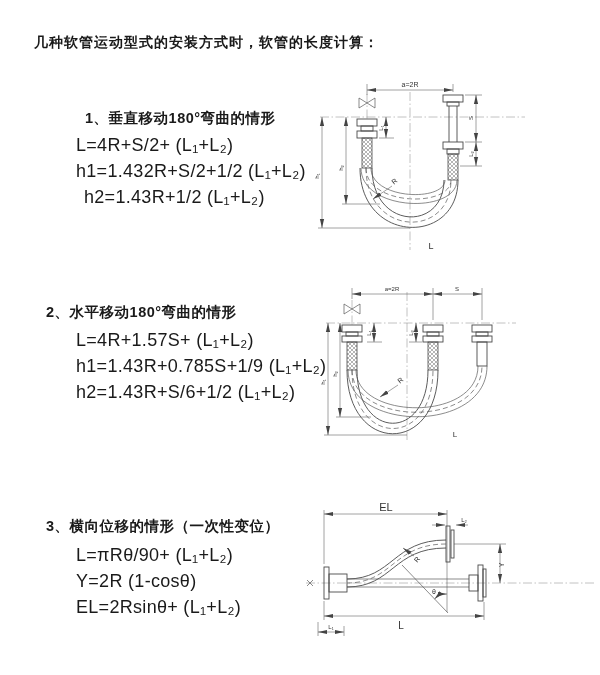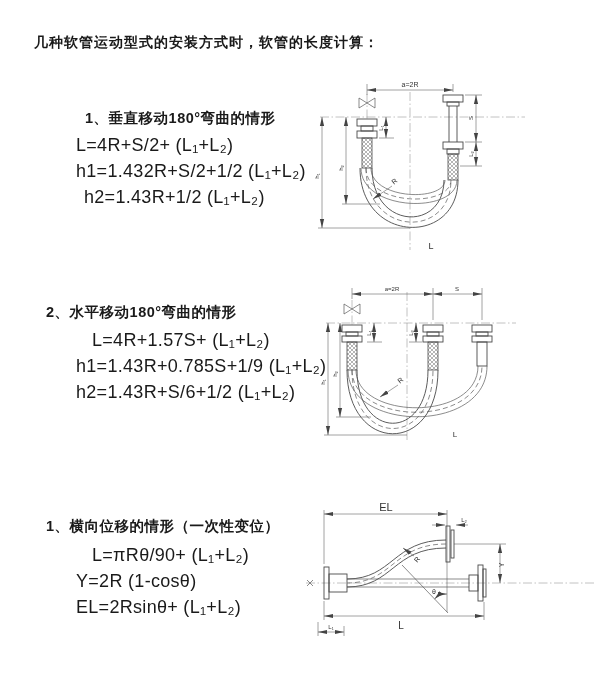--- a/index.html
+++ b/index.html
@@ -27,26 +27,26 @@
 <body>
 
 <div class="abs doc-title" style="left:34px;top:14px;margin-top:20px;">几种软管运动型式的安装方式时，软管的长度计算：</div>
 
 <div class="abs sec-head" style="left:46px;top:109px;margin-left:39px;">1、垂直移动180°弯曲的情形</div>
 <div class="abs formula" style="left:76px;top:135px;">L=4R+S/2+ (L₁+L₂)</div>
 <div class="abs formula" style="left:76px;top:161px;">h1=1.432R+S/2+1/2 (L₁+L₂)</div>
 <div class="abs formula" style="left:59px;top:187px;margin-left:25px;">h2=1.43R+1/2 (L₁+L₂)</div>
 
 <div class="abs sec-head" style="left:46px;top:303px;text-align:center;">2、水平移动180°弯曲的情形</div>
-<div class="abs formula" style="left:92px;top:330px;">L=4R+1.57S+ (L₁+L₂)</div>
+<div class="abs formula" style="left:76px;top:330px;">L=4R+1.57S+ (L₁+L₂)</div>
 <div class="abs formula" style="left:76px;top:356px;">h1=1.43R+0.785S+1/9 (L₁+L₂)</div>
 <div class="abs formula" style="left:76px;top:382px;">h2=1.43R+S/6+1/2 (L₁+L₂)</div>
 
-<div class="abs sec-head" style="left:46px;top:517px;">1、横向位移的情形（一次性变位）</div>
-<div class="abs formula" style="left:76px;top:545px;margin-left:16px;">L=πRθ/90+ (L₁+L₂)</div>
+<div class="abs sec-head" style="left:46px;top:517px;">3、横向位移的情形（一次性变位）</div>
+<div class="abs formula" style="left:76px;top:545px;">L=πRθ/90+ (L₁+L₂)</div>
 <div class="abs formula" style="left:76px;top:571px;">Y=2R (1-cosθ)</div>
 <div class="abs formula" style="left:76px;top:597px;">EL=2Rsinθ+ (L₁+L₂)</div>
 
 <svg style="left:310px;top:76px;" width="280" height="182" viewBox="0 0 280 182">
   <defs>
     <marker id="ar1" markerWidth="10" markerHeight="7" refX="9" refY="3" orient="auto-start-reverse" markerUnits="userSpaceOnUse">
       <path d="M9,3 L0,0.9 L0,5.1 z" fill="#444"></path>
     </marker>
     <pattern id="hatch1" width="4" height="4" patternUnits="userSpaceOnUse">
       <path d="M0,0 L4,4 M4,0 L0,4" stroke="#6a6a6a" stroke-width="0.5"></path>

